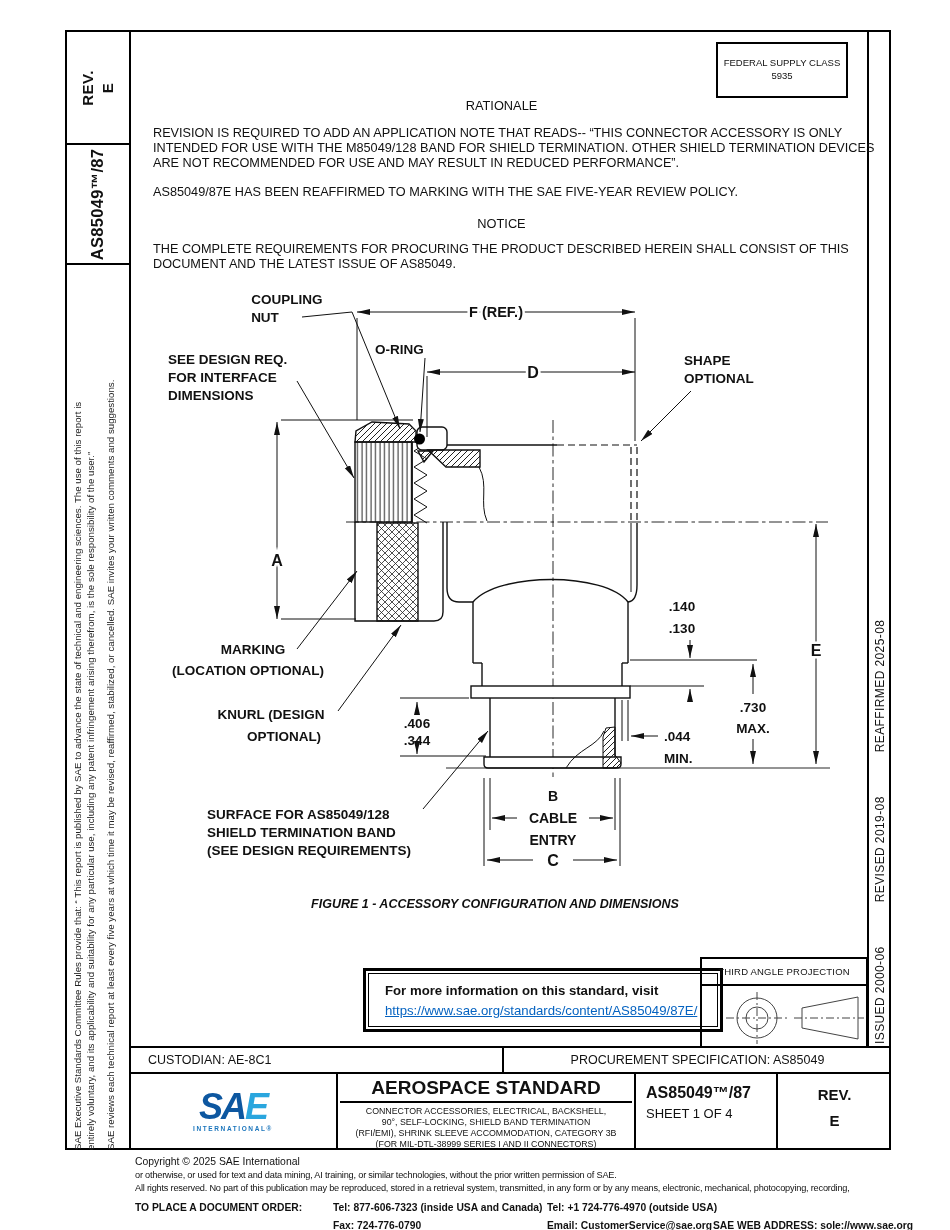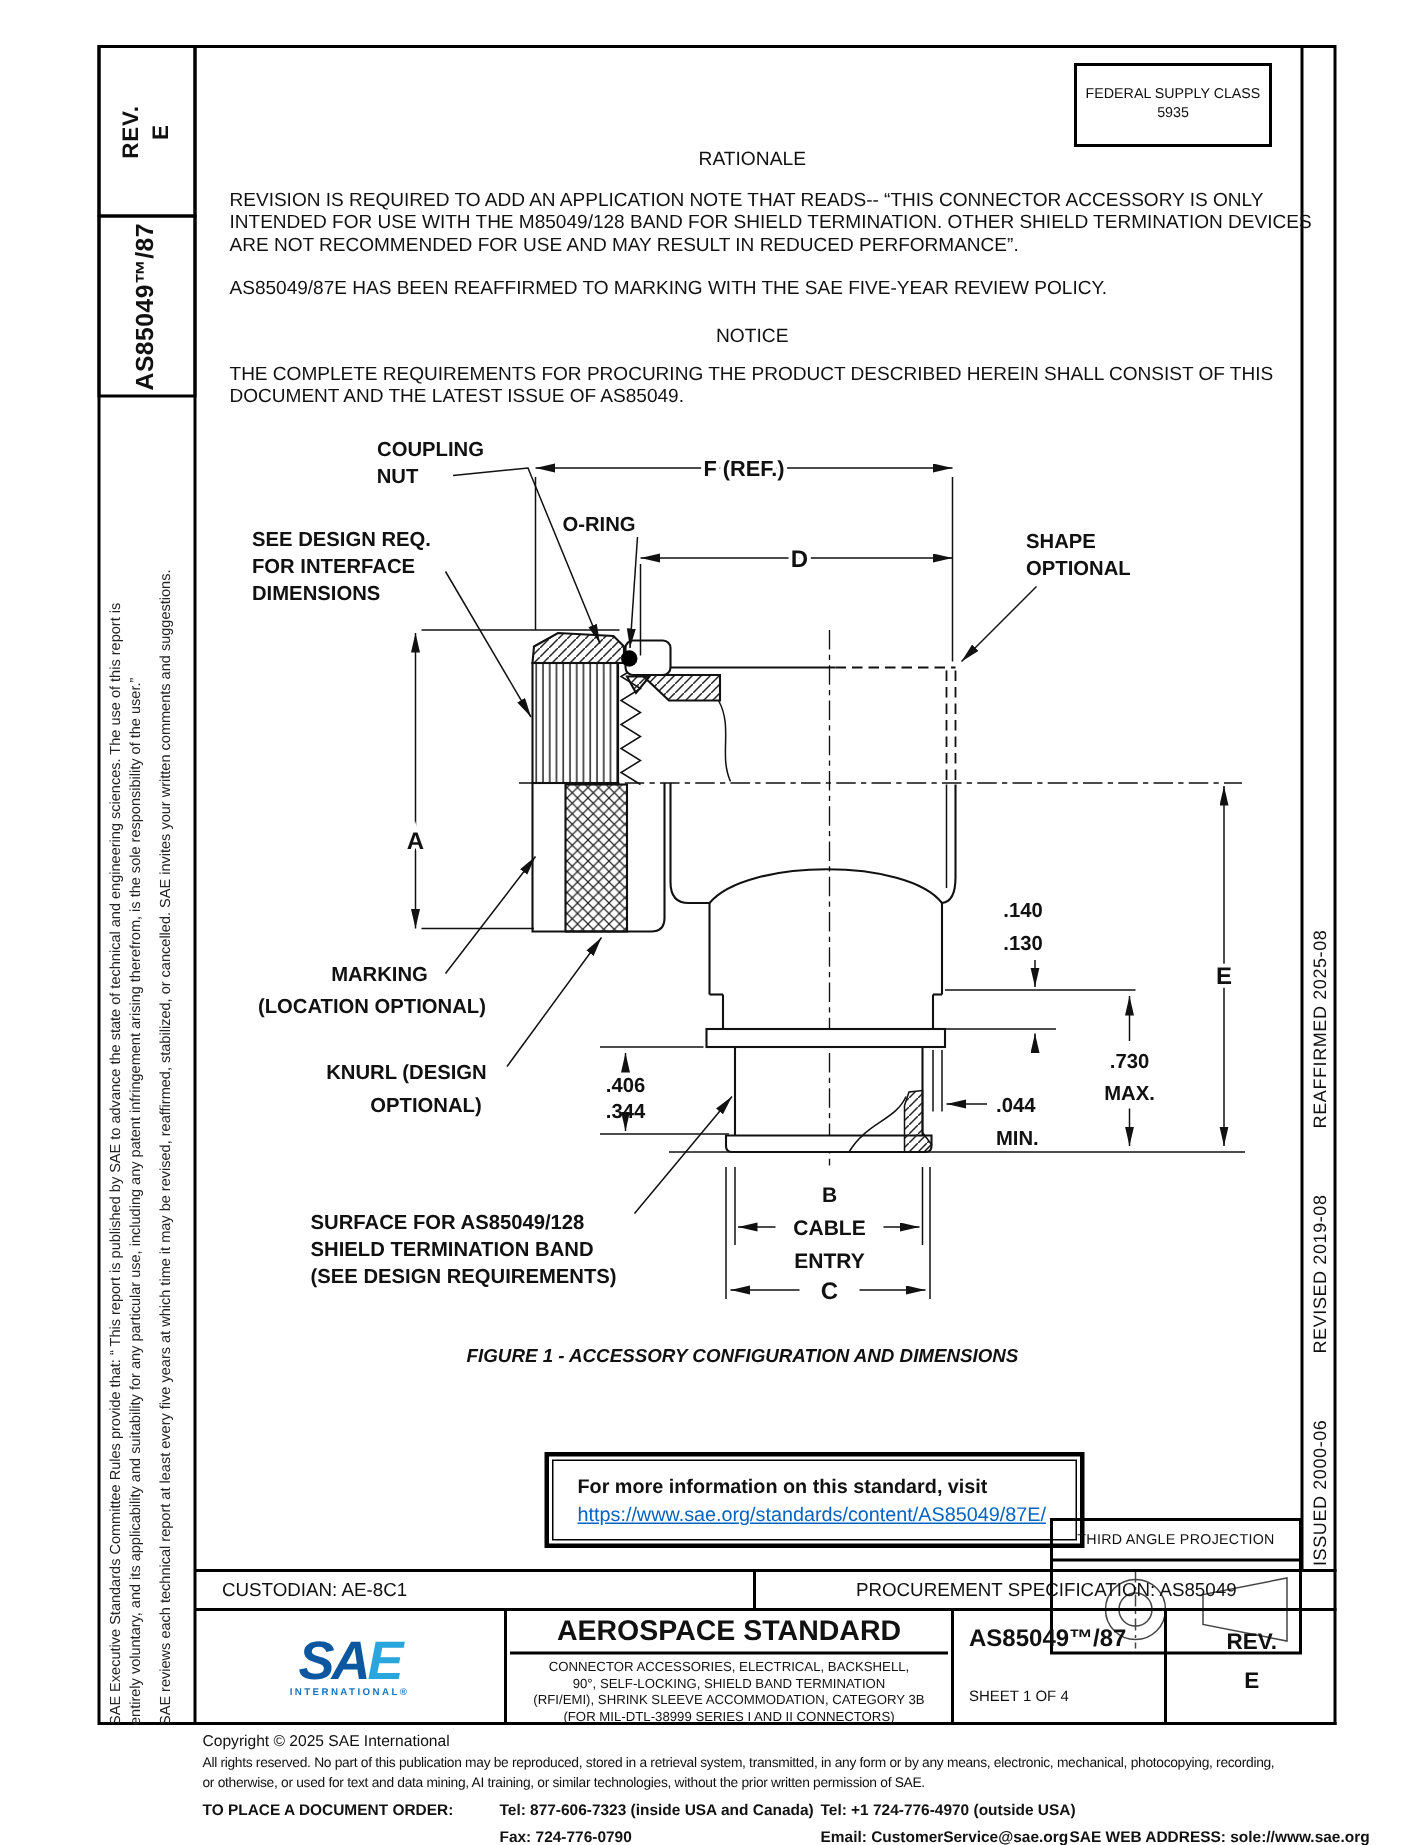--- a/index.html
+++ b/index.html
@@ -51,21 +51,21 @@
   .tb-logo { width:208px; display:flex; flex-direction:column; align-items:center; justify-content:center; }
   .logo-word { font-style:italic; font-weight:bold; font-size:36px; letter-spacing:-2px; line-height:34px; }
   .logo-sa { color:#0d57a0; } .logo-e { color:#2aa6de; }
   .logo-sub { font-size:6.5px; font-weight:bold; letter-spacing:1.6px; color:#1b75bc; margin-top:1px; }
   .tb-center { width:298px; padding-top:3px; text-align:center; }
   .tb-title { font-weight:bold; font-size:19px; }
   .tb-rule { border-top:2px solid #000; margin:2px 2px 3px 2px; }
   .tb-sub { font-size:8.8px; line-height:11px; }
   .tb-num { width:142px; padding:10px 0 0 10px; }
   .tb-docnum { font-weight:bold; font-size:16px; }
-  .tb-sheet { font-size:10px; margin-top:24px; }
+  .tb-sheet { font-size:13px; margin-top:4px; }
   .tb-rev { flex:1; border-right:none; text-align:center; padding-top:12px; font-weight:bold; font-size:15px; }
   .tb-rev div + div { margin-top:9px; }
 
   .footer { width:810px; font-size:10.4px; }
   .rights { font-size:9.2px; letter-spacing:-.2px; line-height:12.5px; white-space:nowrap; }
   .order-area { position:relative; height:40px; margin-top:4px; font-weight:bold; font-size:10.3px; }
   .order-area span { position:absolute; white-space:nowrap; }
 
   svg text { font-family:"Liberation Sans", sans-serif; font-weight:bold; fill:#111; }
   .dimletter { font-size:16px; paint-order:stroke fill; stroke:#fff; stroke-width:5px; }
@@ -257,21 +257,21 @@
 
   <div class="abs fig-caption" style="left:150px; top:897px;">FIGURE 1 - ACCESSORY CONFIGURATION AND DIMENSIONS</div>
 
   <div class="abs info-box" style="left:322px; top:968px;margin-left:41px;">
     <div class="info-box-inner">
       <div class="info-line1">For more information on this standard, visit</div>
       <a class="info-link" href="#">https://www.sae.org/standards/content/AS85049/87E/</a>
     </div>
   </div>
 
-  <div class="abs proj-box" style="left:700px; top:1012px;text-align:right;">
+  <div class="abs proj-box" style="left:700px; top:957px;text-align:right;">
     <div class="proj-head">THIRD ANGLE PROJECTION</div>
     <svg class="proj-svg" width="164" height="60" viewBox="0 0 164 60">
       <g stroke="#444" stroke-width="1" fill="none">
         <circle cx="55" cy="31" r="20"></circle>
         <circle cx="55" cy="31" r="11"></circle>
         <line x1="55" y1="5" x2="55" y2="57" stroke-dasharray="8,3,2,3"></line>
         <line x1="24" y1="31" x2="88" y2="31" stroke-dasharray="8,3,2,3"></line>
         <line x1="92" y1="31" x2="162" y2="31" stroke-dasharray="8,3,2,3"></line>
         <polygon points="100,21 100,41 156,52 156,10"></polygon>
       </g>
@@ -301,22 +301,22 @@
       <div class="tb-sheet">SHEET 1 OF 4</div>
     </div>
     <div class="tb-rev">
       <div>REV.</div>
       <div>E</div>
     </div>
   </div>
 
   <div class="abs footer" style="left:135px; top:1156px;">
     <div style="margin-bottom:2px;">Copyright © 2025 SAE International</div>
+    <div class="rights">or otherwise, or used for text and data mining, AI training, or similar technologies, without the prior written permission of SAE.</div>
     <div class="rights">All rights reserved. No part of this publication may be reproduced, stored in a retrieval system, transmitted, in any form or by any means, electronic, mechanical, photocopying, recording,</div>
-    <div class="rights">or otherwise, or used for text and data mining, AI training, or similar technologies, without the prior written permission of SAE.</div>
     <div class="order-area">
       <span style="left:0; top:4px;">TO PLACE A DOCUMENT ORDER:</span>
       <span style="left:198px; top:4px;">Tel: 877-606-7323 (inside USA and Canada)</span>
       <span style="left:412px; top:4px;">Tel: +1 724-776-4970 (outside USA)</span>
       <span style="left:198px; top:22px;">Fax: 724-776-0790</span>
       <span style="left:412px; top:22px;">Email: CustomerService@sae.org</span>
       <span style="left:578px; top:22px;">SAE WEB ADDRESS: sole://www.sae.org</span>
     </div>
   </div>
 

